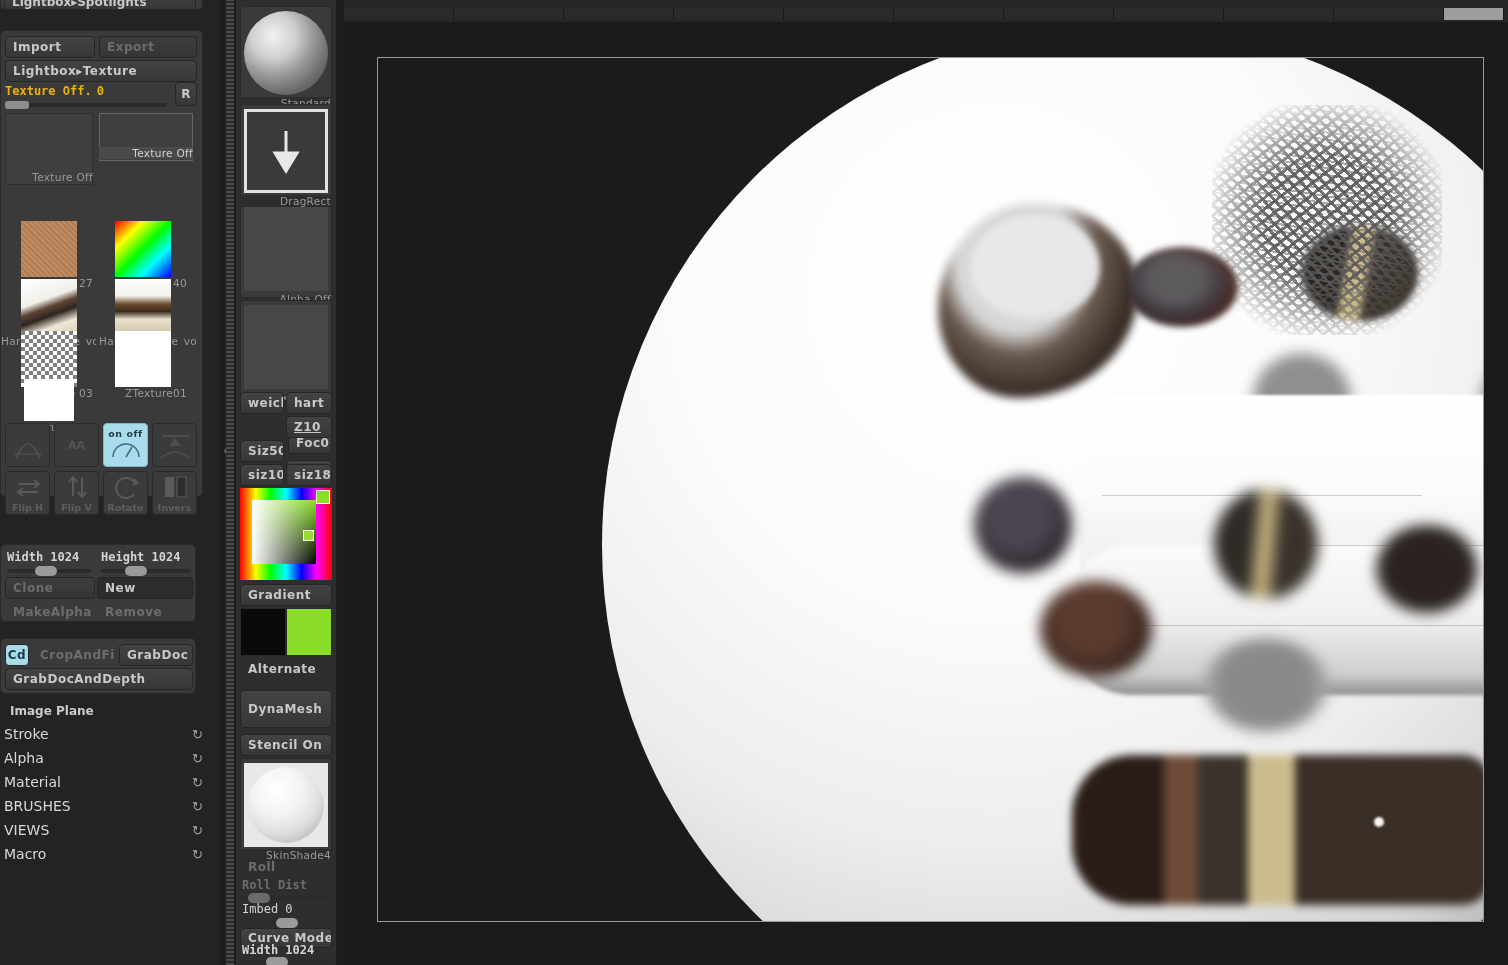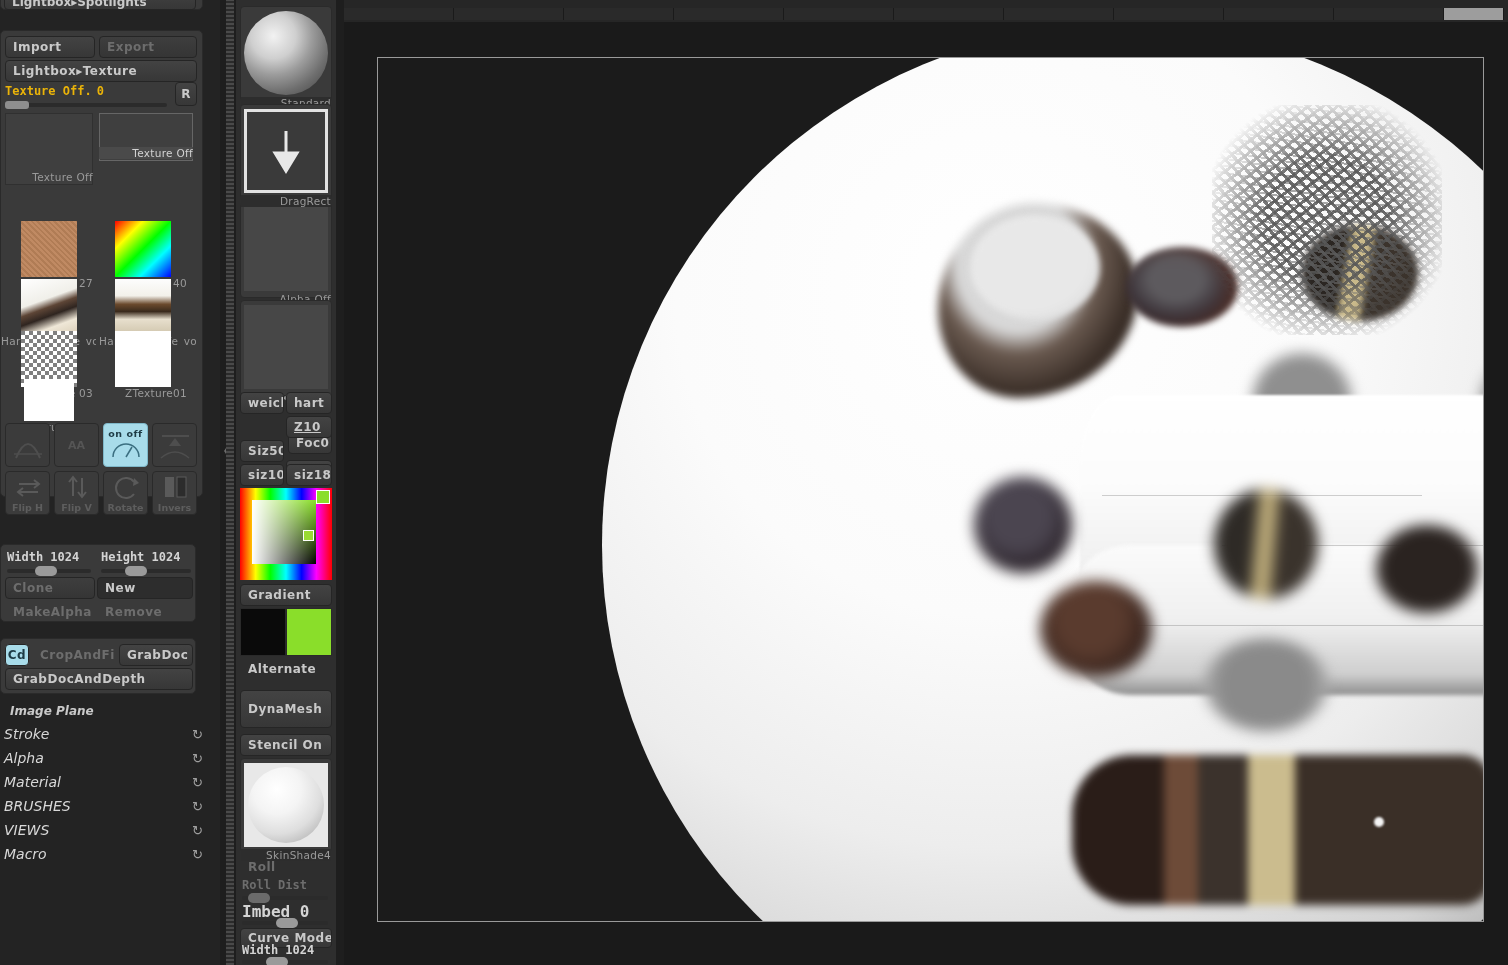--- a/index.html
+++ b/index.html
@@ -48,21 +48,21 @@
 
   
   #left-panel { position: absolute; left: 0; top: 0; width: 220px; height: 965px; background: #232323; }
 
   #lightbox-spot { position: absolute; left: 4px; top: -12px; width: 192px; height: 22px;
      background: linear-gradient(#434343,#373737); border:1px solid #252525; border-radius:4px;
      color:#c9c9c9; font-size:12px; font-weight:bold; padding-left:7px; display:flex; align-items:flex-end; overflow:hidden;}
   #spot-outer { position:absolute; left:0; top:-20px; width:203px; height:30px; background:#3a3a3a; border:1px solid #2a2a2a; border-radius:5px;}
 
   #texture-panel { position: absolute; left: 0px; top: 30px; width: 203px; height: 467px; }
-  #menu-list { position: absolute; left: 0; top: 700px; width: 215px; font-style: italic; }
+  #menu-list { position: absolute; left: 0; top: 700px; width: 215px; }
 
   .menu-row {
     height: 24px; display: flex; align-items: center; justify-content: space-between;
     padding: 0 12px 0 4px; color: #d8d8d8; font-size: 14px;
     font-family: "DejaVu Sans", sans-serif;
   }
   .menu-row .rfr { color: #9e9e9e; font-size: 13px; }
 
   .tex-cell { position: absolute; width: 88px; }
   .tex-img { width: 88px; height: 56px; background: #3f3f3f; border:1px solid #303030; }
@@ -383,21 +383,21 @@
       <div class="thumb-label" style="background:#2d2d2d;margin-top:2px;">SkinShade4</div>
     </div>
 
     <div class="btn dim" style="position:absolute;left:4px;top:856px;width:92px;background:transparent;border-color:transparent;">Roll</div>
 
     <div style="position:absolute;left:6px;top:878px;color:#6d6d6d;font-size:12px;font-weight:bold;font-family:'DejaVu Sans Mono',monospace;">Roll Dist</div>
     <div class="slider-track" style="position:absolute;left:6px;top:896px;width:86px;">
       <div class="slider-knob" style="left:6px;background:#6b6b6b;"></div>
     </div>
 
-    <div style="position:absolute;left:6px;top:902px;color:#d4d4d4;font-size:16px;font-weight:bold;font-family:'DejaVu Sans Mono',monospace;">
+    <div style="position:absolute;left:6px;top:902px;color:#d4d4d4;font-size:12px;font-weight:normal;font-family:'DejaVu Sans Mono',monospace;">
       <span>Imbed</span>
       <span>0</span>
     </div>
     <div class="slider-track" style="position:absolute;left:6px;top:921px;width:86px;">
       <div class="slider-knob" style="left:34px;"></div>
     </div>
 
     <div class="btn" style="position:absolute;left:4px;top:928px;width:92px;height:20px;">Curve Mode</div>
     <div style="position:absolute;left:6px;top:943px;color:#d4d4d4;font-size:12px;font-weight:bold;font-family:'DejaVu Sans Mono',monospace;">
       <span>Width</span>

